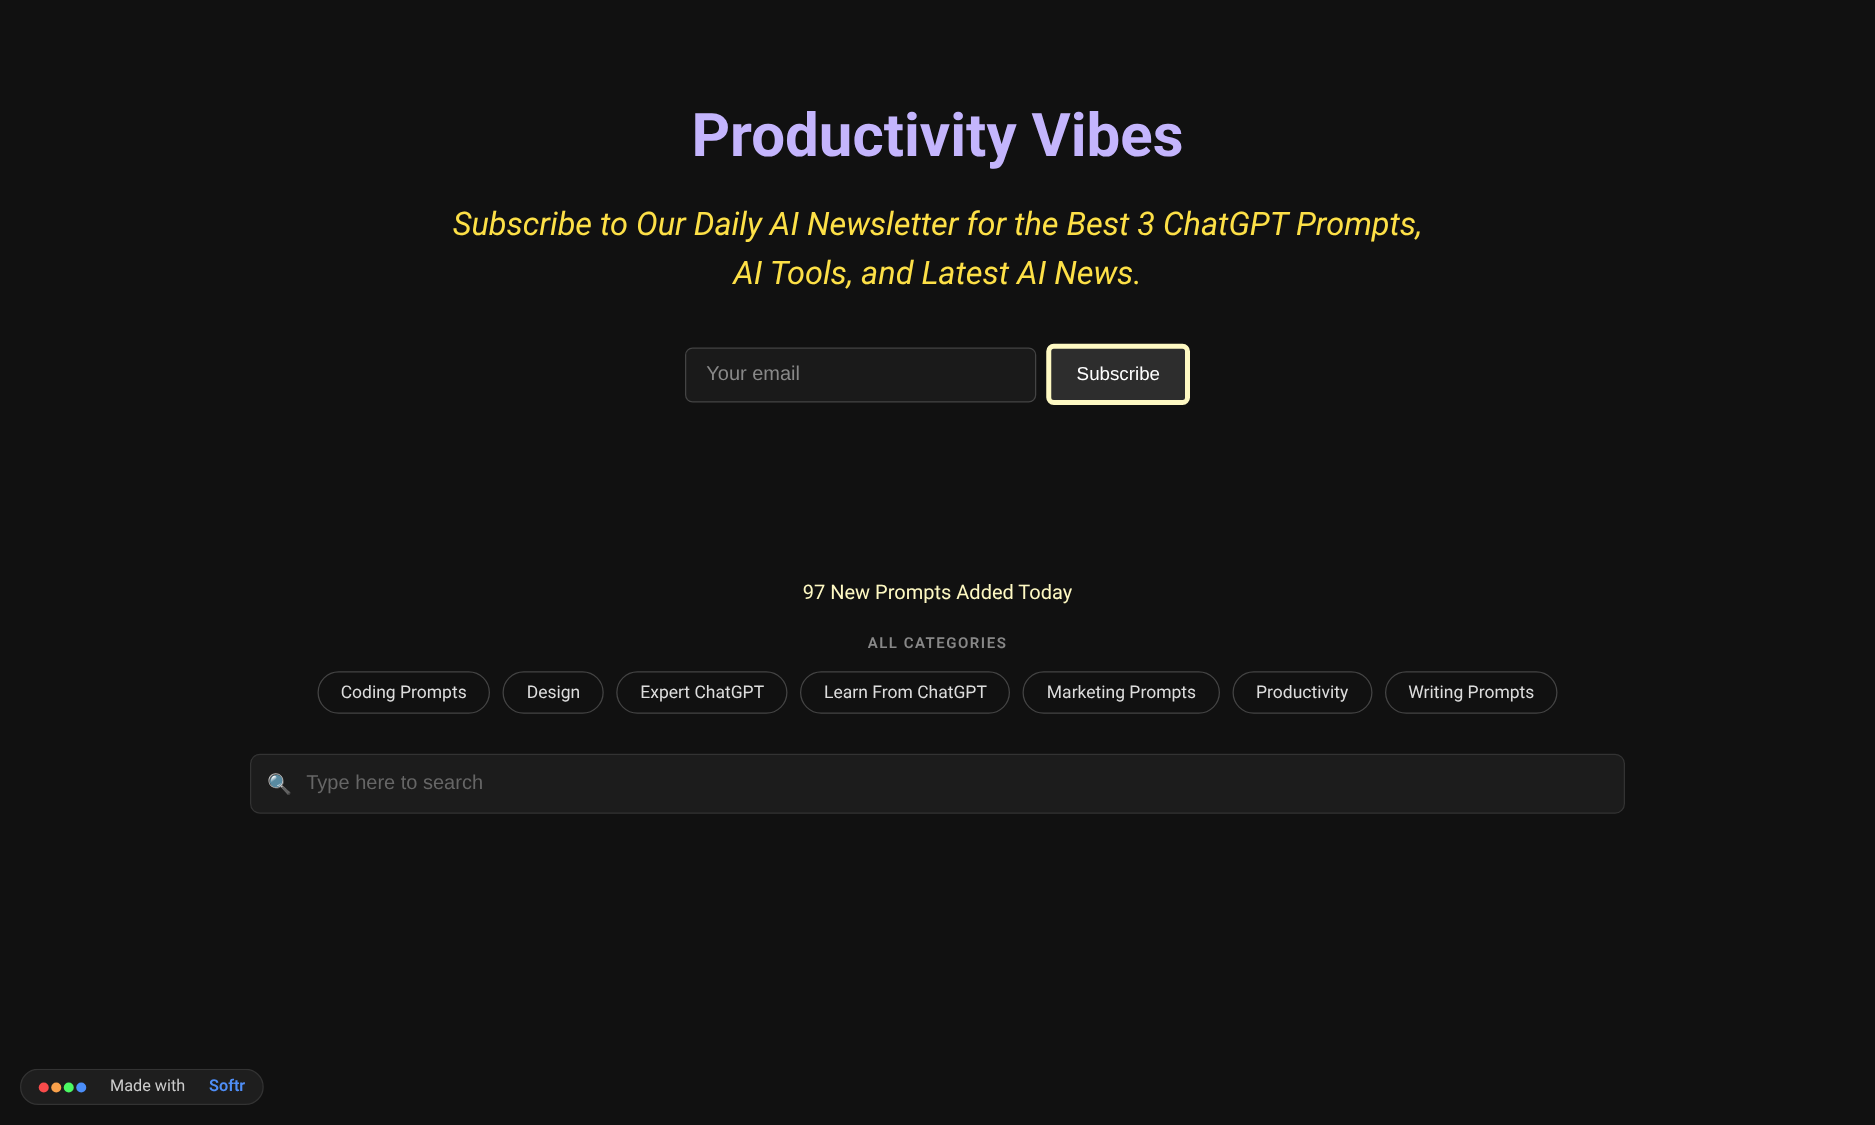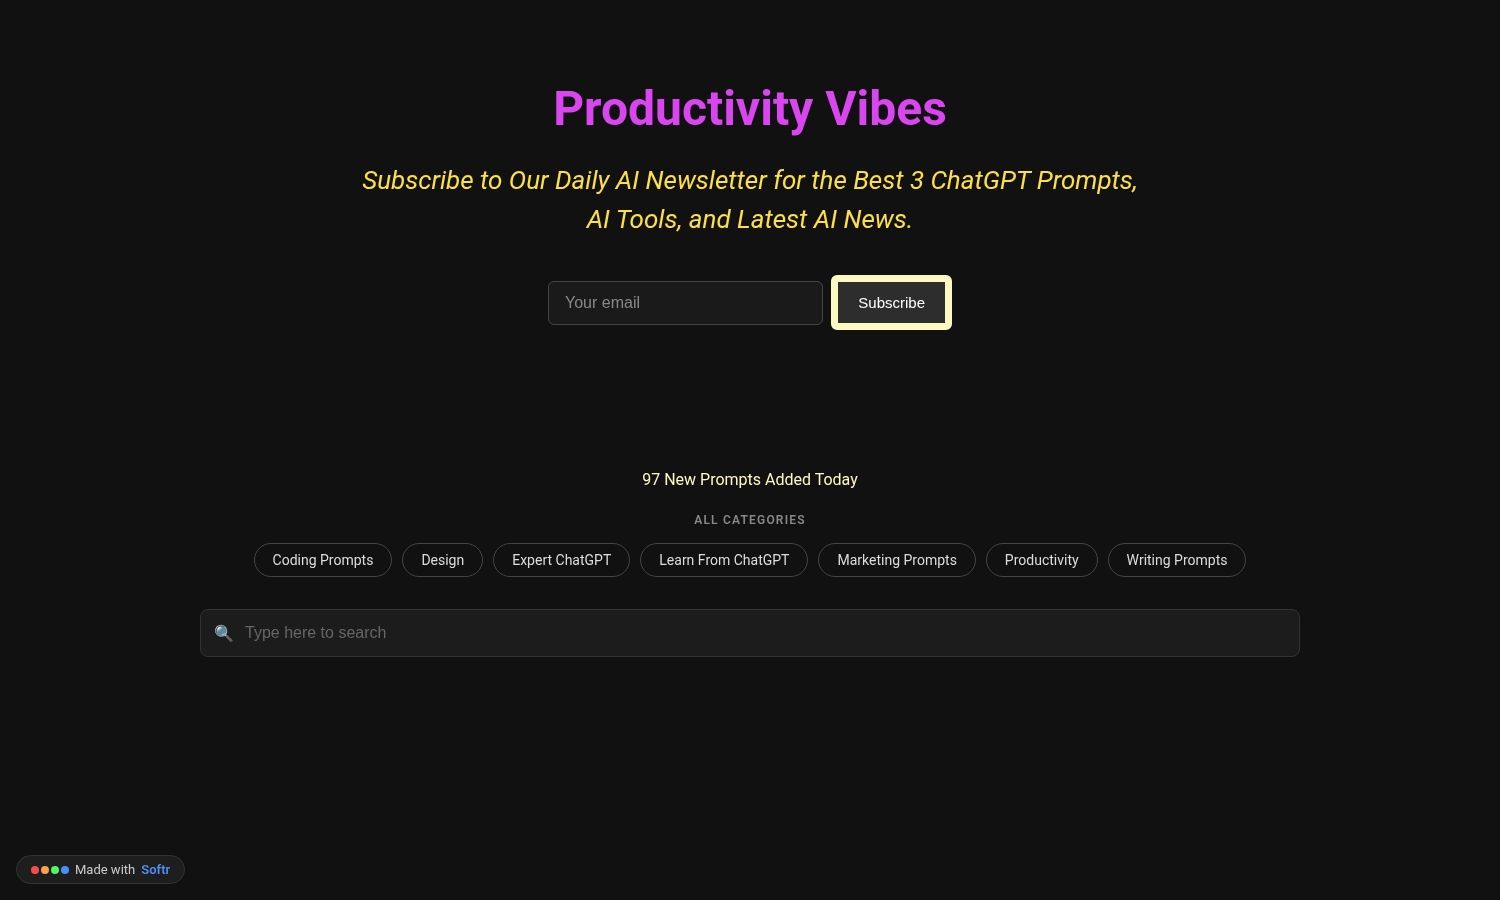--- a/index.html
+++ b/index.html
@@ -20,21 +20,21 @@
       display: flex;
       flex-direction: column;
       align-items: center;
       padding: 80px 40px 60px;
       text-align: center;
     }
 
     .hero-title {
       font-size: 48px;
       font-weight: 700;
-      color: #d946ef;
+      color: #c4b5fd;
       margin-bottom: 24px;
     }
 
     .hero-subtitle {
       font-size: 22px;
       color: #cccccc;
       margin-bottom: 32px;
       font-weight: 400;
     }
 
@@ -66,21 +66,21 @@
     }
 
     .email-input::placeholder {
       color: #888888;
     }
 
     .subscribe-button {
       padding: 12px 20px;
       background-color: #2d2d2d;
       color: #ffffff;
-      border: 7px solid #fef9c3;
+      border: 4px solid #fef9c3;
       border-radius: 6px;
       font-size: 15px;
       cursor: pointer;
       white-space: nowrap;
     }
 
     .prompts-section {
       display: flex;
       flex-direction: column;
       align-items: center;
@@ -164,21 +164,21 @@
     .made-with-badge {
       position: fixed;
       bottom: 16px;
       left: 16px;
       background-color: #1e1e1e;
       border: 1px solid #333333;
       border-radius: 20px;
       padding: 6px 14px;
       display: flex;
       align-items: center;
-      gap: 6px;
+      gap: 19px;
       font-size: 13px;
       color: #cccccc;
     }
 
     .softr-logo {
       display: flex;
       gap: 2px;
     }
 
     .softr-dot {

